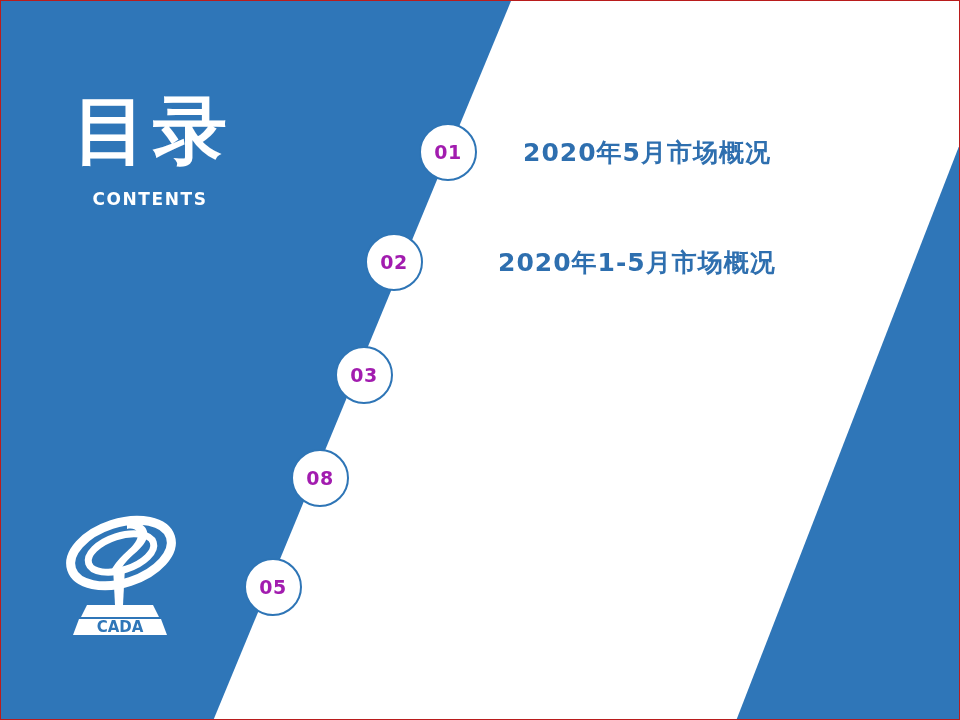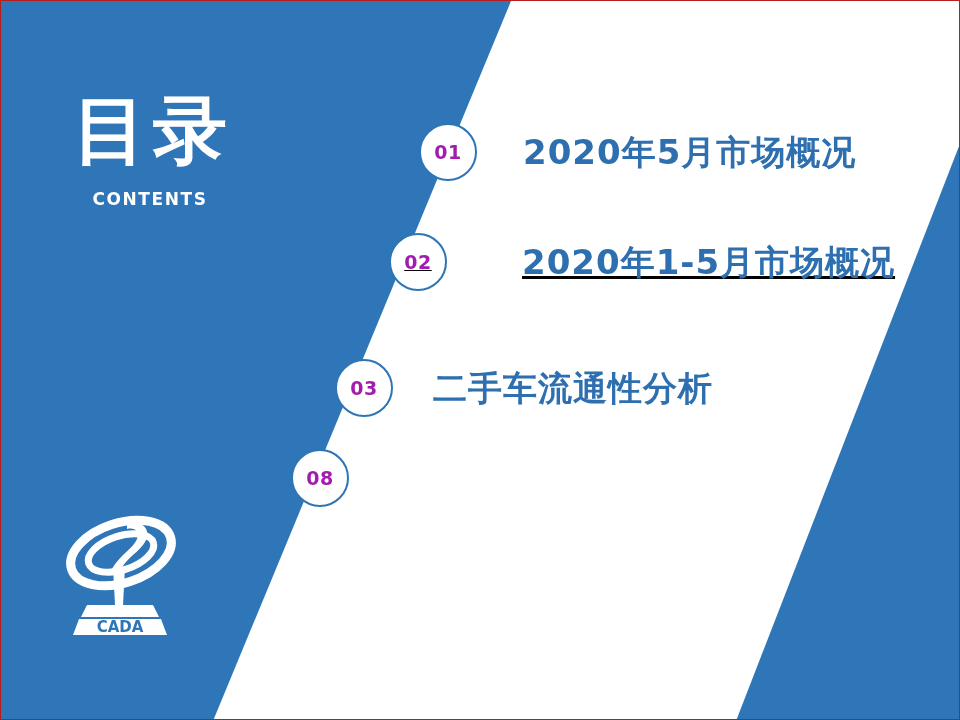--- a/index.html
+++ b/index.html
@@ -81,30 +81,30 @@
     font-size: 19px;
     font-weight: 700;
     display: flex;
     align-items: center;
     justify-content: center;
     letter-spacing: 0.5px;
     box-sizing: border-box;
   }
   .toc-label {
     color: #2E6FAF;
-    font-size: 34px;
+    font-size: 25px;
     font-weight: 700;
     letter-spacing: 1px;
     line-height: 1;
   }
   .toc-item[data-idx="0"] { left: 418px; top: 122px; }
   .toc-item[data-idx="0"] .toc-label { margin-left: 46px; }
-  .toc-item[data-idx="1"] { left: 388px; top: 232px; text-decoration: underline; }
+  .toc-item[data-idx="1"] { left: 364px; top: 232px; }
   .toc-item[data-idx="1"] .toc-label { margin-left: 75px; }
-  .toc-item[data-idx="2"] { left: 334px; top: 358px; }
+  .toc-item[data-idx="2"] { left: 334px; top: 345px; }
   .toc-item[data-idx="2"] .toc-label { margin-left: 40px; }
   .toc-item[data-idx="3"] { left: 290px; top: 448px; }
   .toc-item[data-idx="3"] .toc-label { margin-left: 42px; }
   .toc-item[data-idx="4"] { left: 243px; top: 557px; }
   .toc-item[data-idx="4"] .toc-label { margin-left: 42px; }
 </style>
 </head>
 <body>
 
 <div id="slide">
@@ -144,23 +144,23 @@
     <div class="toc-label">2020年5月市场概况</div>
   </div>
 
   <div class="toc-item" data-idx="1">
     <div class="toc-circle">02</div>
     <div class="toc-label">2020年1-5月市场概况</div>
   </div>
 
   <div class="toc-item" data-idx="2">
     <div class="toc-circle">03</div>
-    <div class="toc-label">二手车流通性分析</div>
   </div>
 
   <div class="toc-item" data-idx="3">
     <div class="toc-circle">08</div>
   </div>
 
   <div class="toc-item" data-idx="4">
+    <div class="toc-circle">05</div>
   </div>
 
 </div>
 
 </body></html>

